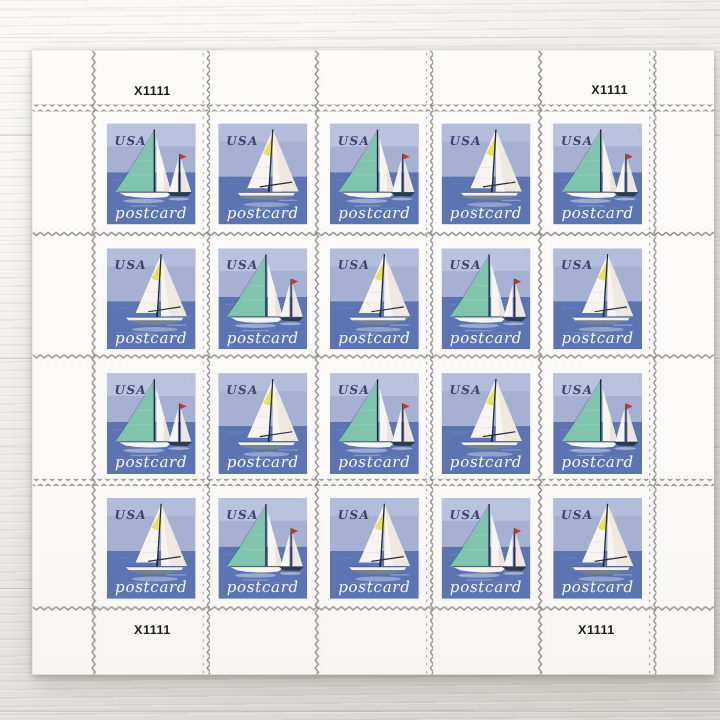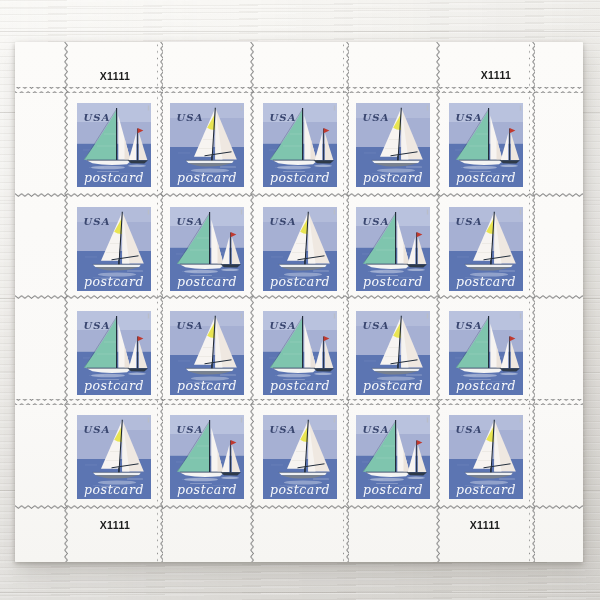--- a/index.html
+++ b/index.html
@@ -11,21 +11,21 @@
     background:linear-gradient(180deg,#f8f7f4 0%,#f4f3f0 30%,#eceae6 55%,#e2e0dc 78%,#dbd9d5 100%);}
   .wood .sheen{position:absolute;inset:0;
     background:
       repeating-linear-gradient(179.4deg, rgba(125,120,112,.10) 0 1.2px, rgba(255,255,255,.22) 1.2px 2.6px, rgba(0,0,0,0) 2.6px 7px),
       linear-gradient(90deg, rgba(255,255,255,.25) 0%, rgba(0,0,0,0) 40%, rgba(125,120,112,.10) 100%);
     opacity:.8;}
   .plank{position:absolute;left:0;width:600px;height:2px;
     background:linear-gradient(180deg, rgba(110,104,96,.55) 0 45%, rgba(255,255,255,.65) 55% 100%);}
 
   
-  .sheet{position:absolute;left:15px;top:42px;width:568px;height:520px;
+  .sheet{position:absolute;left:27px;top:42px;width:568px;height:520px;
     background:linear-gradient(180deg,#fcfbf9 0%,#faf9f7 70%,#f6f5f2 100%);
     box-shadow:0 2px 5px rgba(95,90,82,.40), 4px 10px 22px rgba(95,90,82,.22);
     border-radius:1px;}
   .perf{position:absolute;inset:0;}
 
   .plate-label{position:absolute;transform:translate(-50%,-50%);
     font:700 10.5px "Liberation Sans",sans-serif;letter-spacing:.4px;color:#1b1b1b;white-space:nowrap;}
   .pos-tl{left:100px;top:34px;}
   .pos-tr{left:481px;top:33px;}
   .pos-bl{left:100px;top:483px;}

